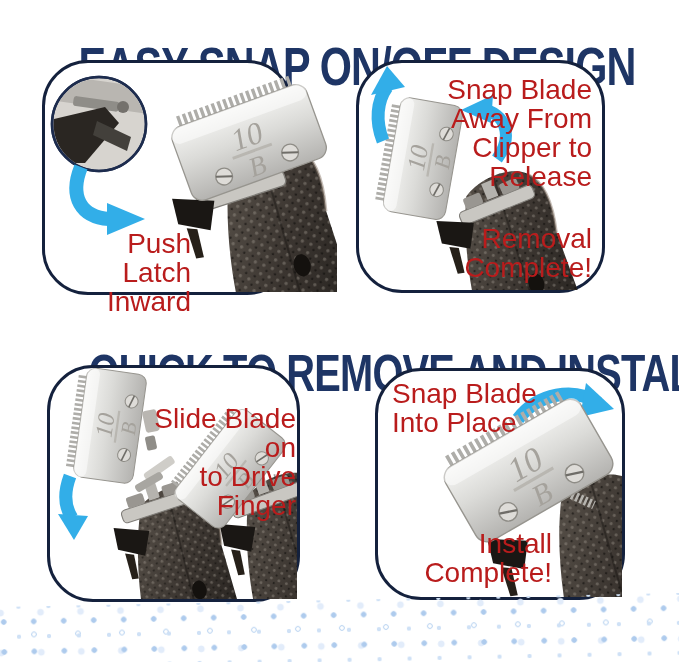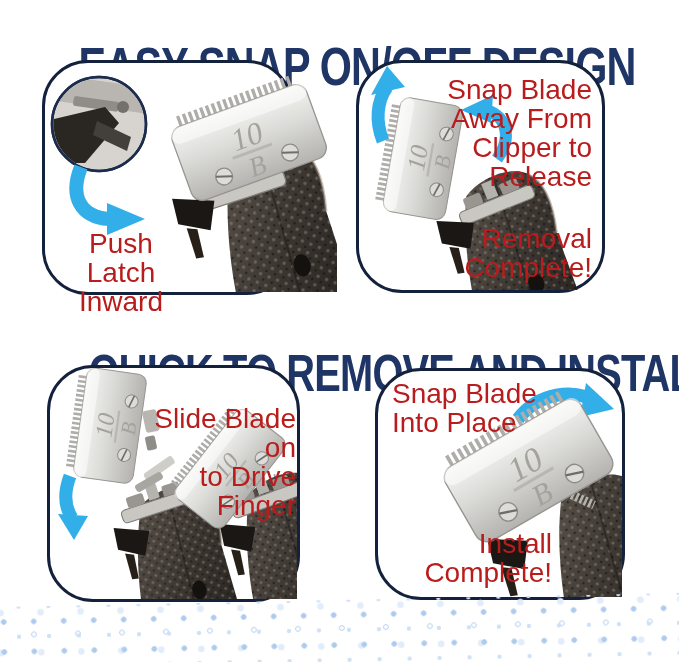--- a/index.html
+++ b/index.html
@@ -23,21 +23,21 @@
   #panel-push-latch     { left:42px;  top:60px;  width:245px; height:229px; }
   #panel-snap-away      { left:356px; top:60px;  width:243px; height:227px; }
   #panel-slide-blade    { left:47px;  top:365px; width:247px; height:231px; }
   #panel-snap-into-place{ left:375px; top:368px; width:244px; height:226px; }
   .panel > svg{ position:absolute; left:0; top:0; }
   
   .blue-text{
     position:absolute; color:#b91c1c; font-size:28px; line-height:29px;
     white-space:pre-line;
   }
-  #push-latch-caption   { left:6px;   top:166px; width:140px; text-align:center; }
+  #push-latch-caption   { left:6px;   top:166px; width:140px; text-align:right; }
   #snap-away-instruction{ right:10px; top:12px;  width:185px; text-align:right; }
   #snap-away-status     { right:10px; top:161px; width:175px; text-align:right; }
   #slide-blade-instruction{ left:88px; top:36px; width:158px; text-align:right; }
   #snap-into-place-instruction{ left:14px; top:8px;  width:150px; text-align:left; }
   #snap-into-place-status     { left:14px; top:158px; width:160px; text-align:right; }
   
   .dots-band{
     position:absolute; left:-40px; top:600px; width:760px; height:160px;
     transform:rotate(-1.2deg); transform-origin:center;
     background-image:

